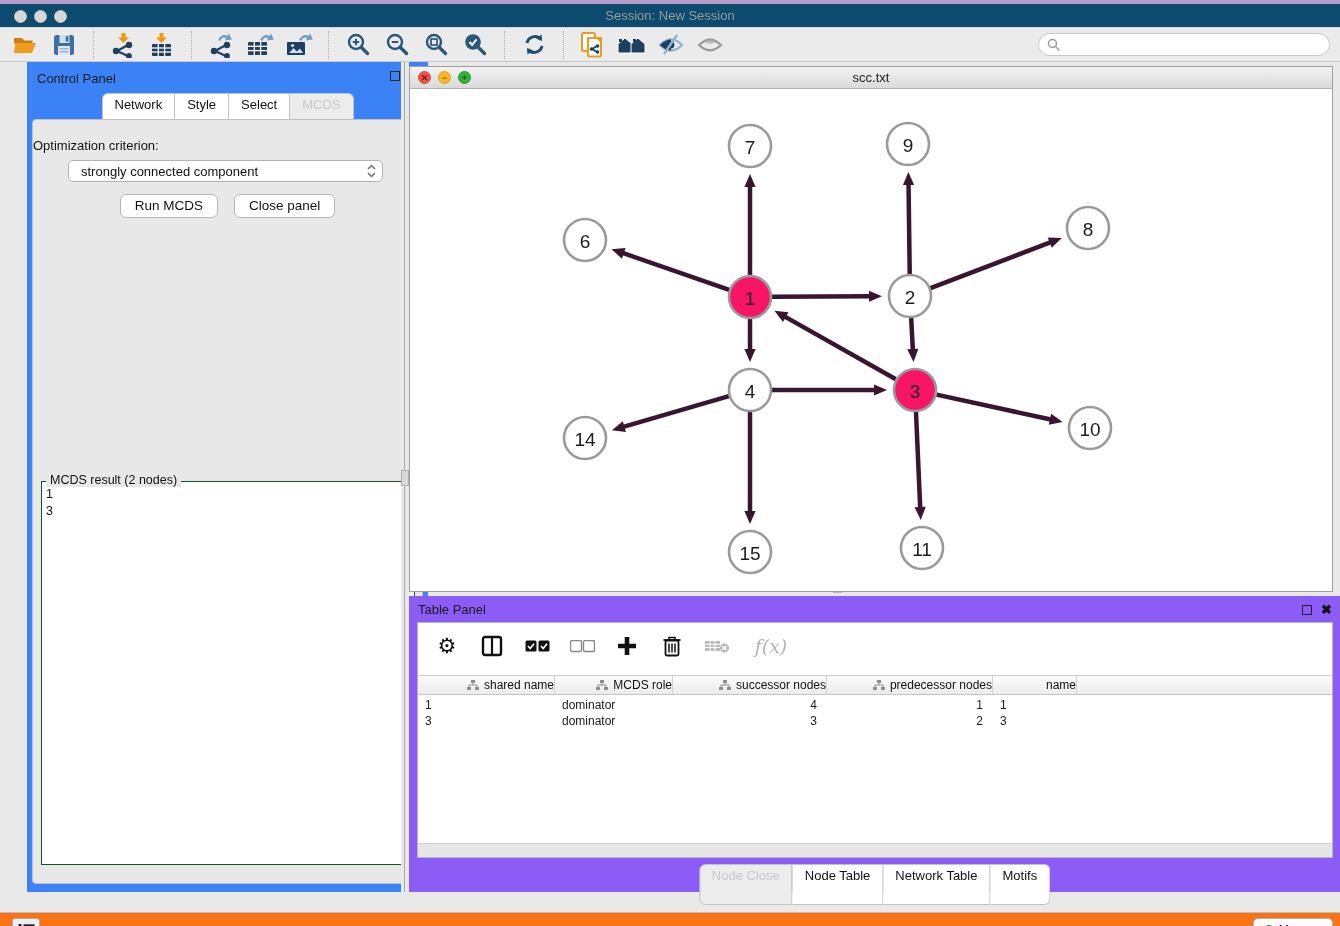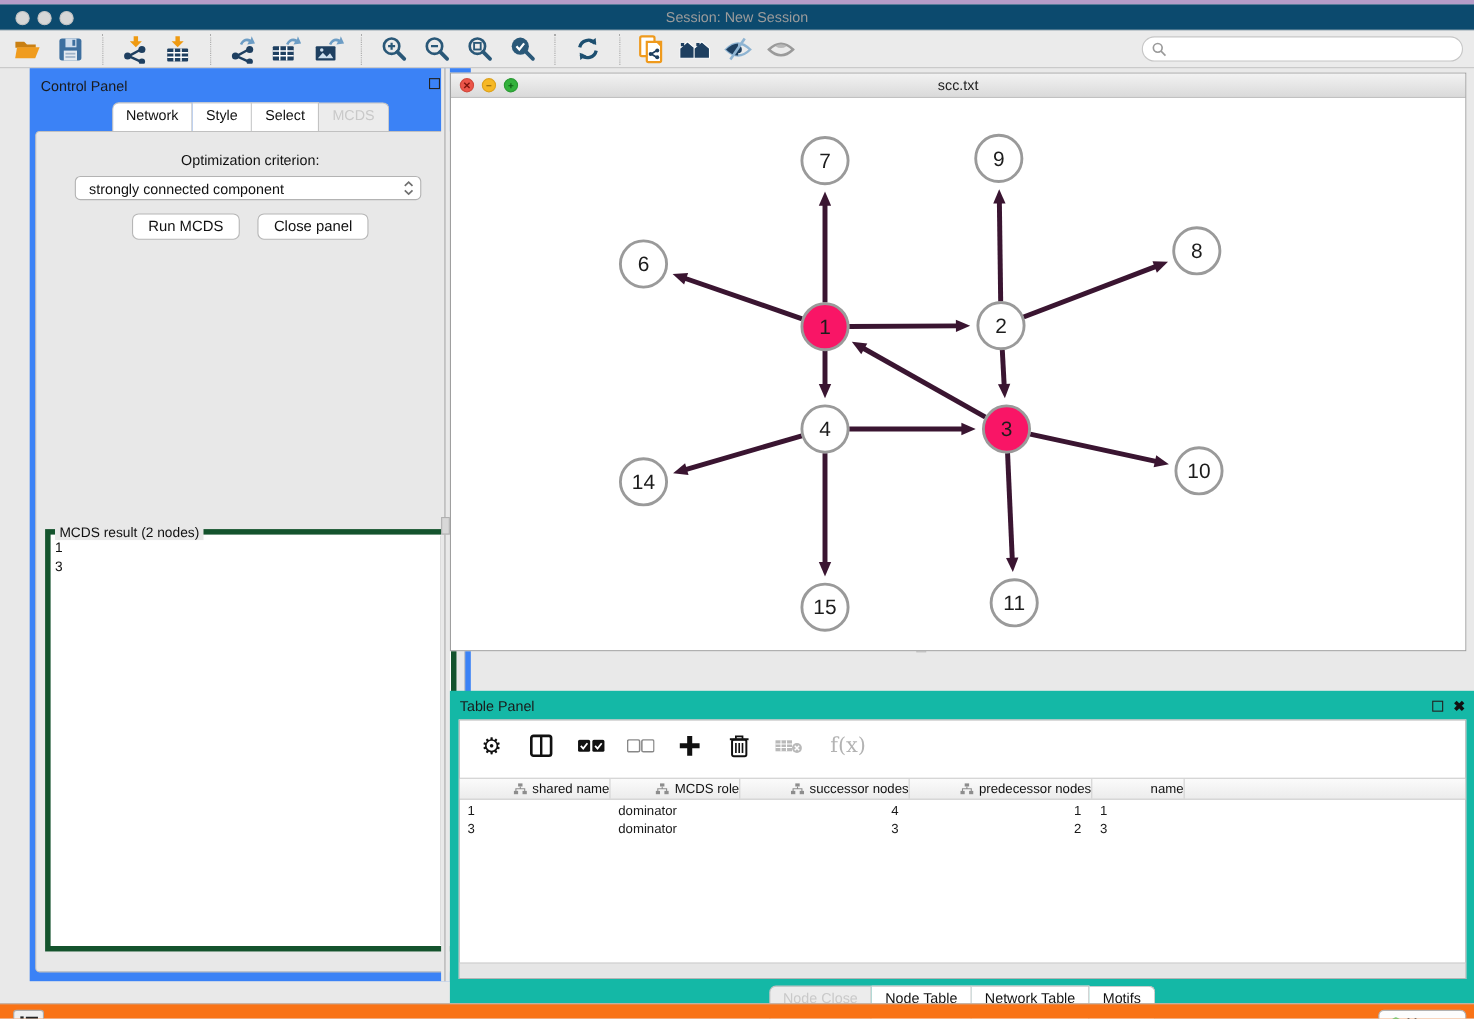--- a/index.html
+++ b/index.html
@@ -26,27 +26,27 @@
   .win-btns { position:absolute; right:8px; top:9px; display:flex; gap:9px; align-items:center; }
   .float-btn { width:10px; height:10px; border:1.6px solid #222; display:inline-block; }
   .close-btn { font-size:13px; font-weight:bold; color:#111; line-height:10px; }
   .tabstrip { position:absolute; display:flex; }
   .cp-tabs { left:50%; transform:translateX(-50%); top:31px; }
   .tab { font-size:13px; color:#111; background:#fff; border:1px solid #c3c3c3; border-left:none; padding:3px 12px 21px; white-space:nowrap; }
   .tab:first-child { border-left:1px solid #c3c3c3; border-radius:6px 0 0 6px; }
   .tab:last-child { border-radius:0 6px 6px 0; }
   .tab.active { background:#ececec; color:#c9c9c9; }
   .cp-body { position:absolute; left:5px; top:57px; width:391px; height:765px; background:#e8e8e8; border:1px solid #c0c0c0; border-radius:4px; }
-  .opt-label { position:absolute; left:0; right:0; top:18px; text-align:center; font-size:13px; color:#111; }
+  .opt-label { position:absolute; left:0; right:0; top:18px; font-size:13px; color:#111; }
   .combo { position:absolute; left:35px; top:40px; width:315px; height:22px; background:#fff; border:1px solid #b3b3b3; border-radius:5px; display:flex; align-items:center; padding:0 6px 0 12px; }
   .combo-text { flex:1; font-size:13px; color:#111; }
   .combo-arrows { display:flex; flex-direction:column; align-items:center; line-height:5px; color:#6a6a6a; font-size:9px; letter-spacing:0; }
   .btn-row { position:absolute; left:0; right:0; top:74px; display:flex; justify-content:center; gap:16px;align-items:center; }
   .pushbtn { background:#fff; border:1px solid #b6b6b6; border-radius:6px; font-size:13.5px; color:#111; padding:3px 14px 4px; font-family:"Liberation Sans",sans-serif; }
-  .groupbox { position:absolute; left:8px; top:361px; width:374px; height:384px; border:5px solid #14532d; background:#fff; }
+  .groupbox { position:absolute; left:8px; top:361px; width:374px; height:384px; border:1px solid #14532d; background:#fff; }
   .groupbox-legend { position:absolute; left:4px; top:-9px; background:#e8e8e8; padding:0 4px; font-size:12.5px; color:#111; }
   .result-text { position:absolute; left:4px; top:4px; right:12px; bottom:4px; font-size:12.5px; color:#111; white-space:pre; line-height:17px; }
   .v-scroll { position:absolute; right:1px; top:1px; width:9px; bottom:1px; background:#f1f1f1; border-left:1px solid #ddd; }
 
   
   .v-divider { position:absolute; left:401px; top:62px; width:8px; height:830px; background:#e9e9e9; }
   .v-divider .line { position:absolute; left:3px; top:0; width:1px; height:100%; background:#a9a9a9; }
   .v-divider .grip { position:absolute; left:0; top:408px; width:8px; height:16px; background:#d8d8d8; border:1px solid #b0b0b0; }
   .h-grip { position:absolute; left:833px; top:585px; width:9px; height:8px; background:#dcdcdc; border:1px solid #b8b8b8; }
 
@@ -55,27 +55,27 @@
   .net-titlebar { position:absolute; left:0; top:0; right:0; height:22px; background:linear-gradient(#f2f2f2,#dadada); border-bottom:1px solid #b3b3b3; }
   .net-lights { position:absolute; left:8px; top:4px; display:flex; gap:7px; }
   .light { width:13px; height:13px; border-radius:50%; font-size:9px; font-weight:bold; display:flex; align-items:center; justify-content:center; }
   .light.red { background:#ec5549; border:1px solid #d0493d; color:#7c140c; }
   .light.yellow { background:#f6b825; border:1px solid #dda21c; color:#92660a; }
   .light.green { background:#33b13c; border:1px solid #2a9a33; color:#0d5c13; }
   .net-title { position:absolute; left:0; right:0; top:3px; text-align:center; font-size:13px; color:#222; }
   .net-canvas { position:absolute; left:0; top:22px; right:0; bottom:0; background:#fff; }
 
   
-  .table-panel { position:absolute; left:409px; top:628px; width:931px; height:296px; background:#14b8a6; }
+  .table-panel { position:absolute; left:409px; top:596px; width:931px; height:296px; background:#8b5cf6; }
   .tp-title { position:absolute; left:9px; top:6px; font-size:13px; color:#1a1a1a; }
   .tp-inner { position:absolute; left:8px; top:26px; width:916px; height:236px; background:#fff; border:1px solid #b5b5b5; }
   .tp-toolbar { position:absolute; left:0; top:0; right:0; height:46px; display:flex; align-items:center; padding-left:16px; gap:19px; }
   .tp-icon { display:flex; align-items:center; justify-content:center; width:26px; height:26px; }
   .gear-glyph { font-size:21px; color:#111; }
-  .fx-glyph { font-family:"DejaVu Serif", serif; font-size:19px; color:#b3b3b3; }
+  .fx-glyph { font-family:"DejaVu Serif", serif; font-style:italic; font-size:19px; color:#b3b3b3; }
   .grid-head { position:absolute; left:0; top:52px; right:0; height:20px; display:grid; grid-template-columns:137px 118px 154px 166px 84px 1fr; background:linear-gradient(#fbfbfb,#ececec); border-top:1px solid #cdcdcd; border-bottom:1px solid #c6c6c6; }
   .hcell { display:flex; align-items:center; justify-content:flex-end; gap:5px; font-size:12px; color:#111; border-right:1px solid #d2d2d2; overflow:hidden; }
   .hcell:last-child { border-right:none; }
   .grid-row { position:absolute; left:0; right:0; height:16px; display:grid; grid-template-columns:137px 118px 154px 166px 84px 1fr; font-size:12px; color:#1a1a1a; }
   .cell { display:flex; align-items:center; overflow:hidden; }
   .cell.al { justify-content:flex-start; padding-left:7px; }
   .cell.ar { justify-content:flex-end; padding-right:10px; }
   .tp-hscroll { position:absolute; left:0; right:0; bottom:0; height:14px; background:#e6e6e6; border-top:1px solid #cfcfcf; }
   .tp-tabs { left:50%; transform:translateX(-50%); top:268px; }
 

